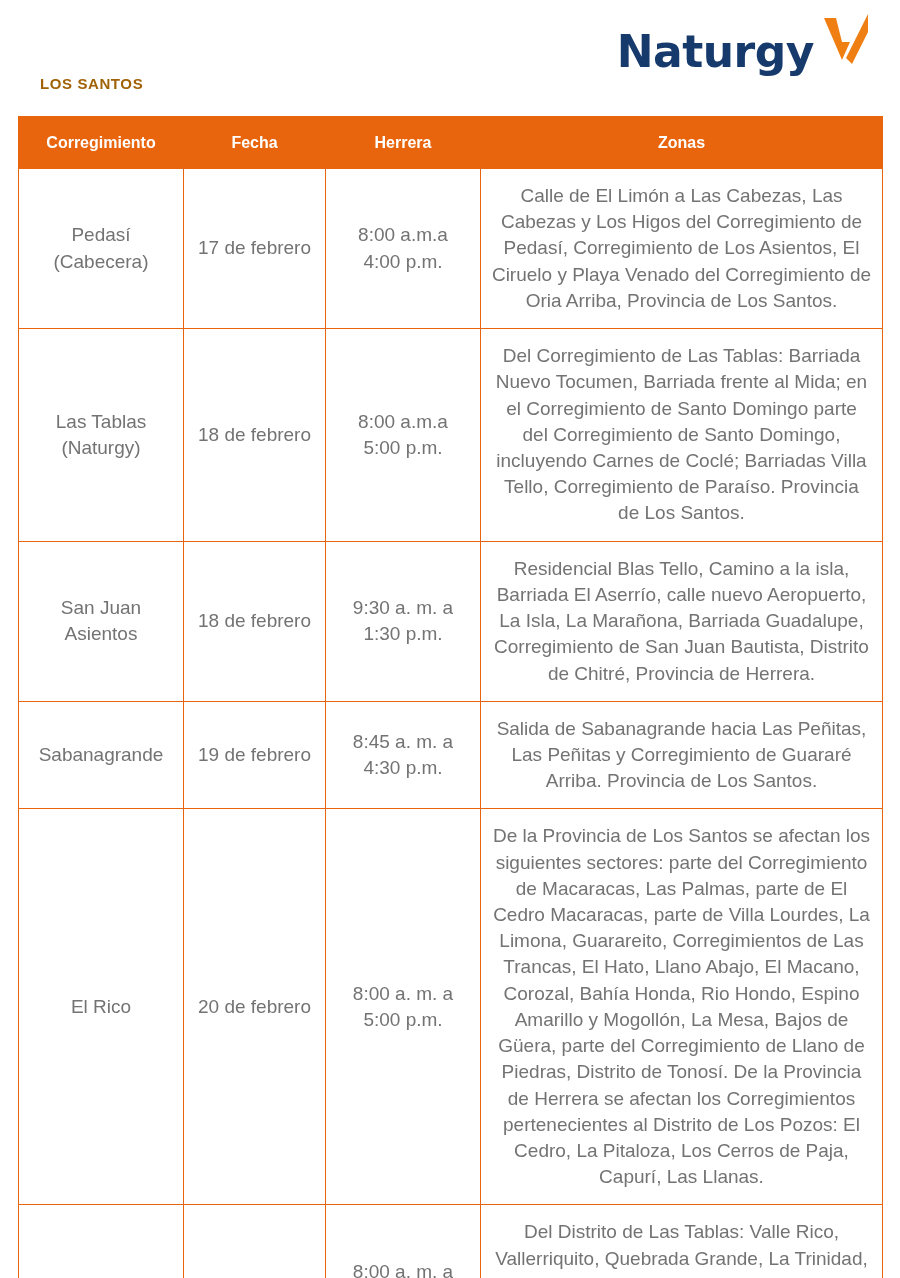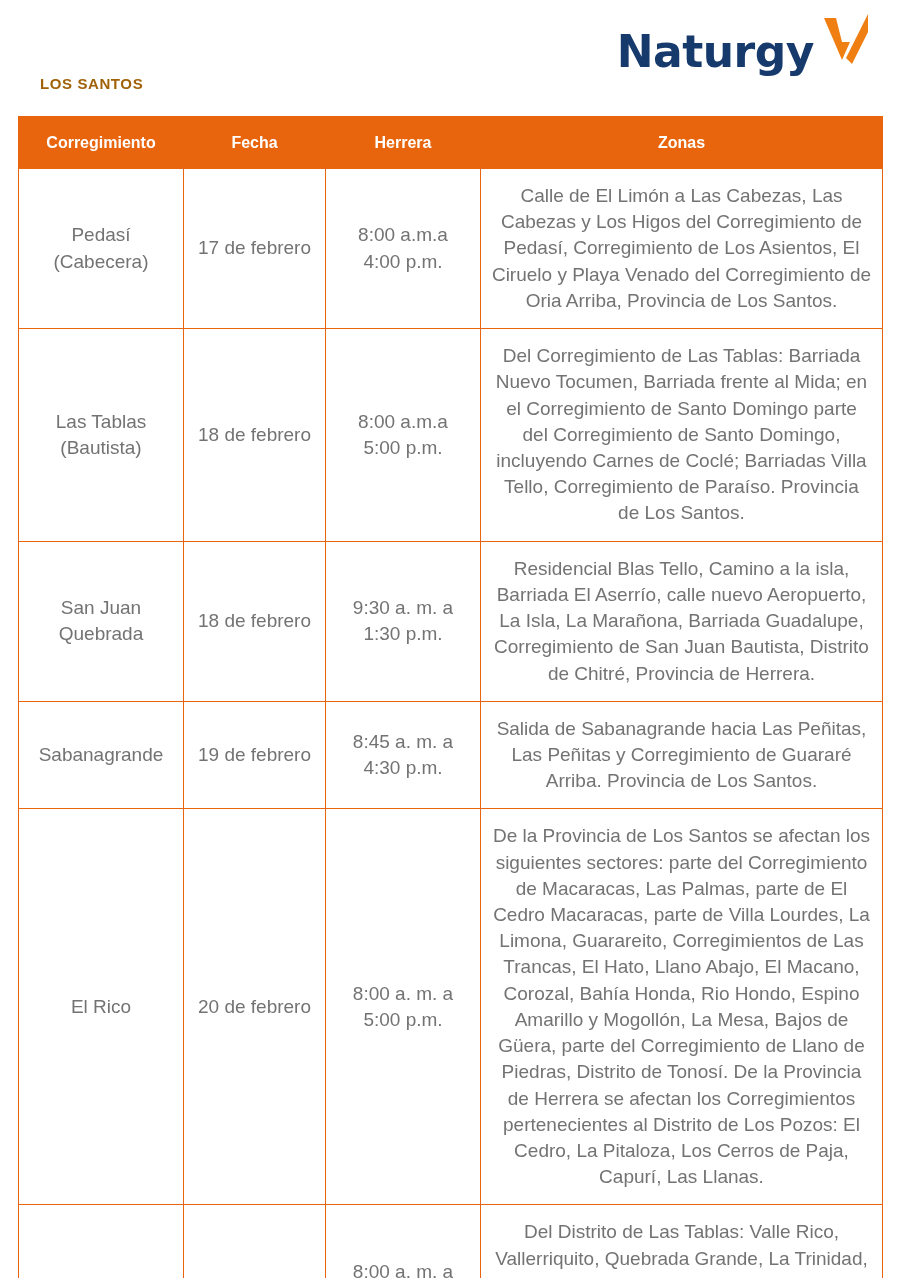--- a/index.html
+++ b/index.html
@@ -135,29 +135,29 @@
       <tr>
         <td style="white-space: pre-line;">Pedasí
 (Cabecera)</td>
         <td>17 de febrero</td>
         <td style="white-space: pre-line;">8:00 a.m.a
 4:00 p.m.</td>
         <td class="zonas">Calle de El Limón a Las Cabezas, Las Cabezas y Los Higos del Corregimiento de Pedasí, Corregimiento de Los Asientos, El Ciruelo y Playa Venado del Corregimiento de Oria Arriba, Provincia de Los Santos.</td>
       </tr>
       <tr>
         <td style="white-space: pre-line;">Las Tablas
-(Bautista)</td>
+(Naturgy)</td>
         <td>18 de febrero</td>
         <td style="white-space: pre-line;">8:00 a.m.a
 5:00 p.m.</td>
         <td class="zonas">Del Corregimiento de Las Tablas: Barriada Nuevo Tocumen, Barriada frente al Mida; en el Corregimiento de Santo Domingo parte del Corregimiento de Santo Domingo, incluyendo Carnes de Coclé; Barriadas Villa Tello, Corregimiento de Paraíso. Provincia de Los Santos.</td>
       </tr>
       <tr>
         <td style="white-space: pre-line;">San Juan
-Quebrada</td>
+Asientos</td>
         <td>18 de febrero</td>
         <td style="white-space: pre-line;">9:30 a. m. a
 1:30 p.m.</td>
         <td class="zonas">Residencial Blas Tello, Camino a la isla, Barriada El Aserrío, calle nuevo Aeropuerto, La Isla, La Marañona, Barriada Guadalupe, Corregimiento de San Juan Bautista, Distrito de Chitré, Provincia de Herrera.</td>
       </tr>
       <tr>
         <td>Sabanagrande</td>
         <td>19 de febrero</td>
         <td style="white-space: pre-line;">8:45 a. m. a
 4:30 p.m.</td>

